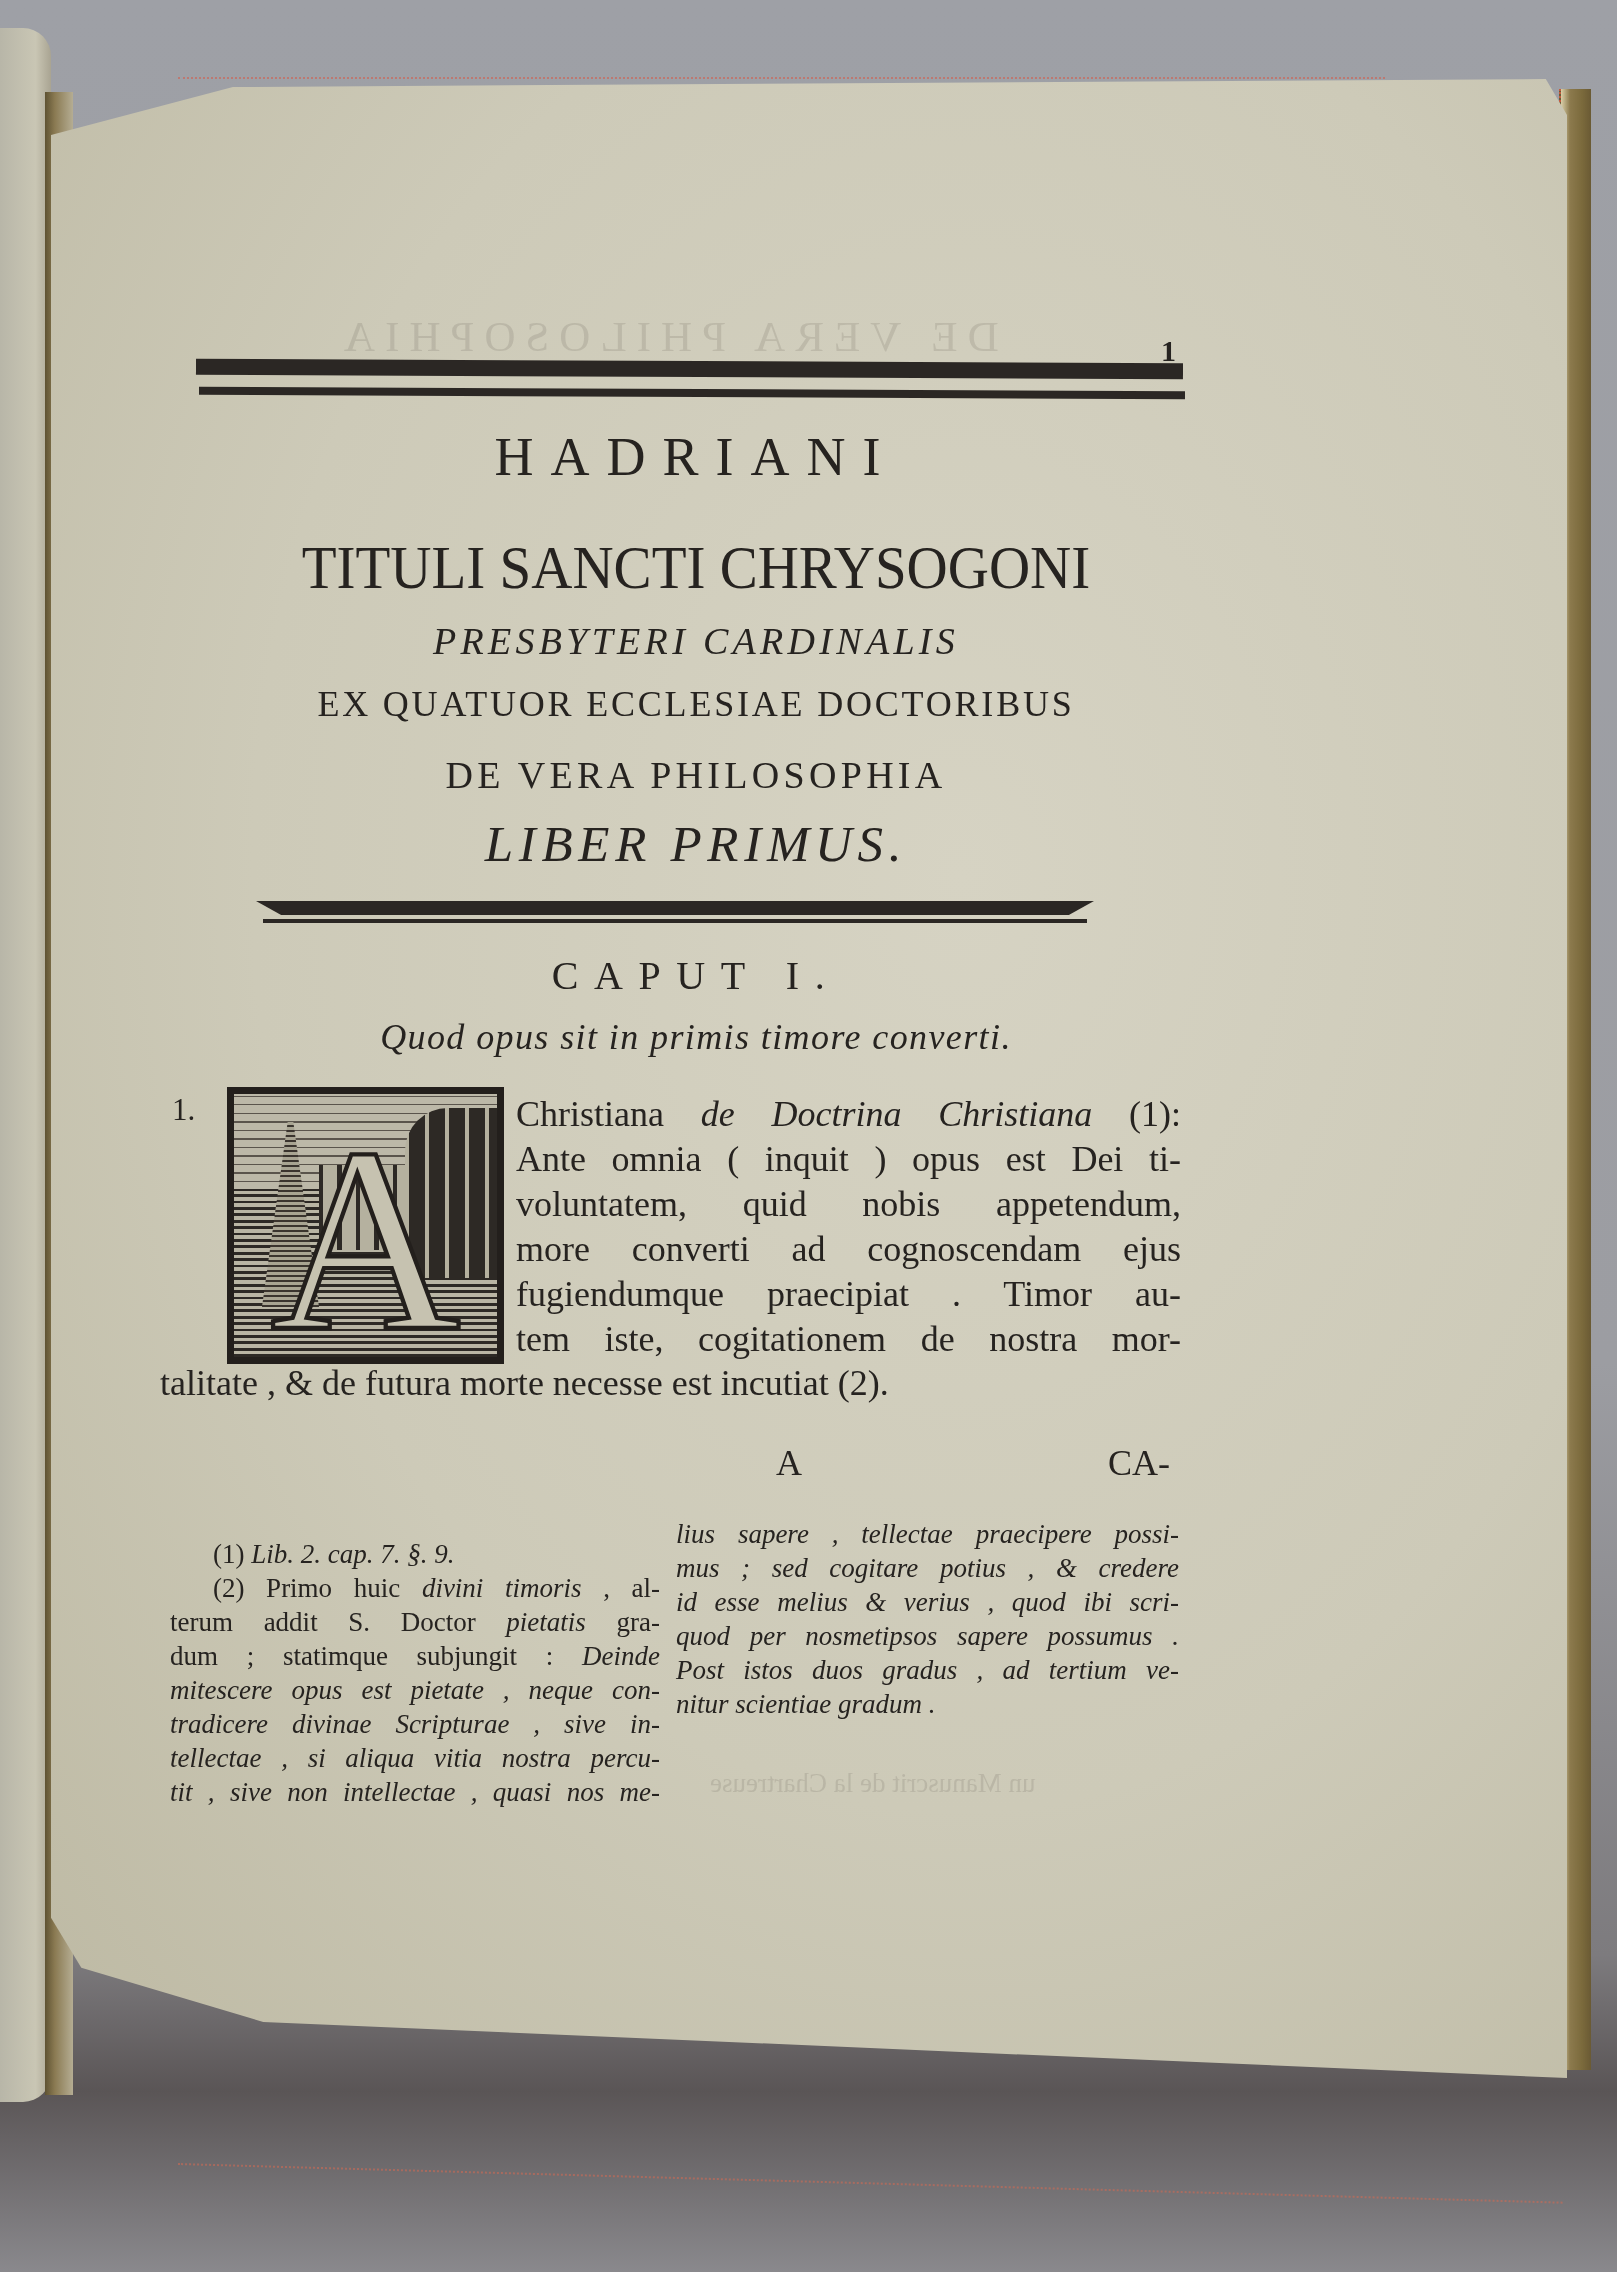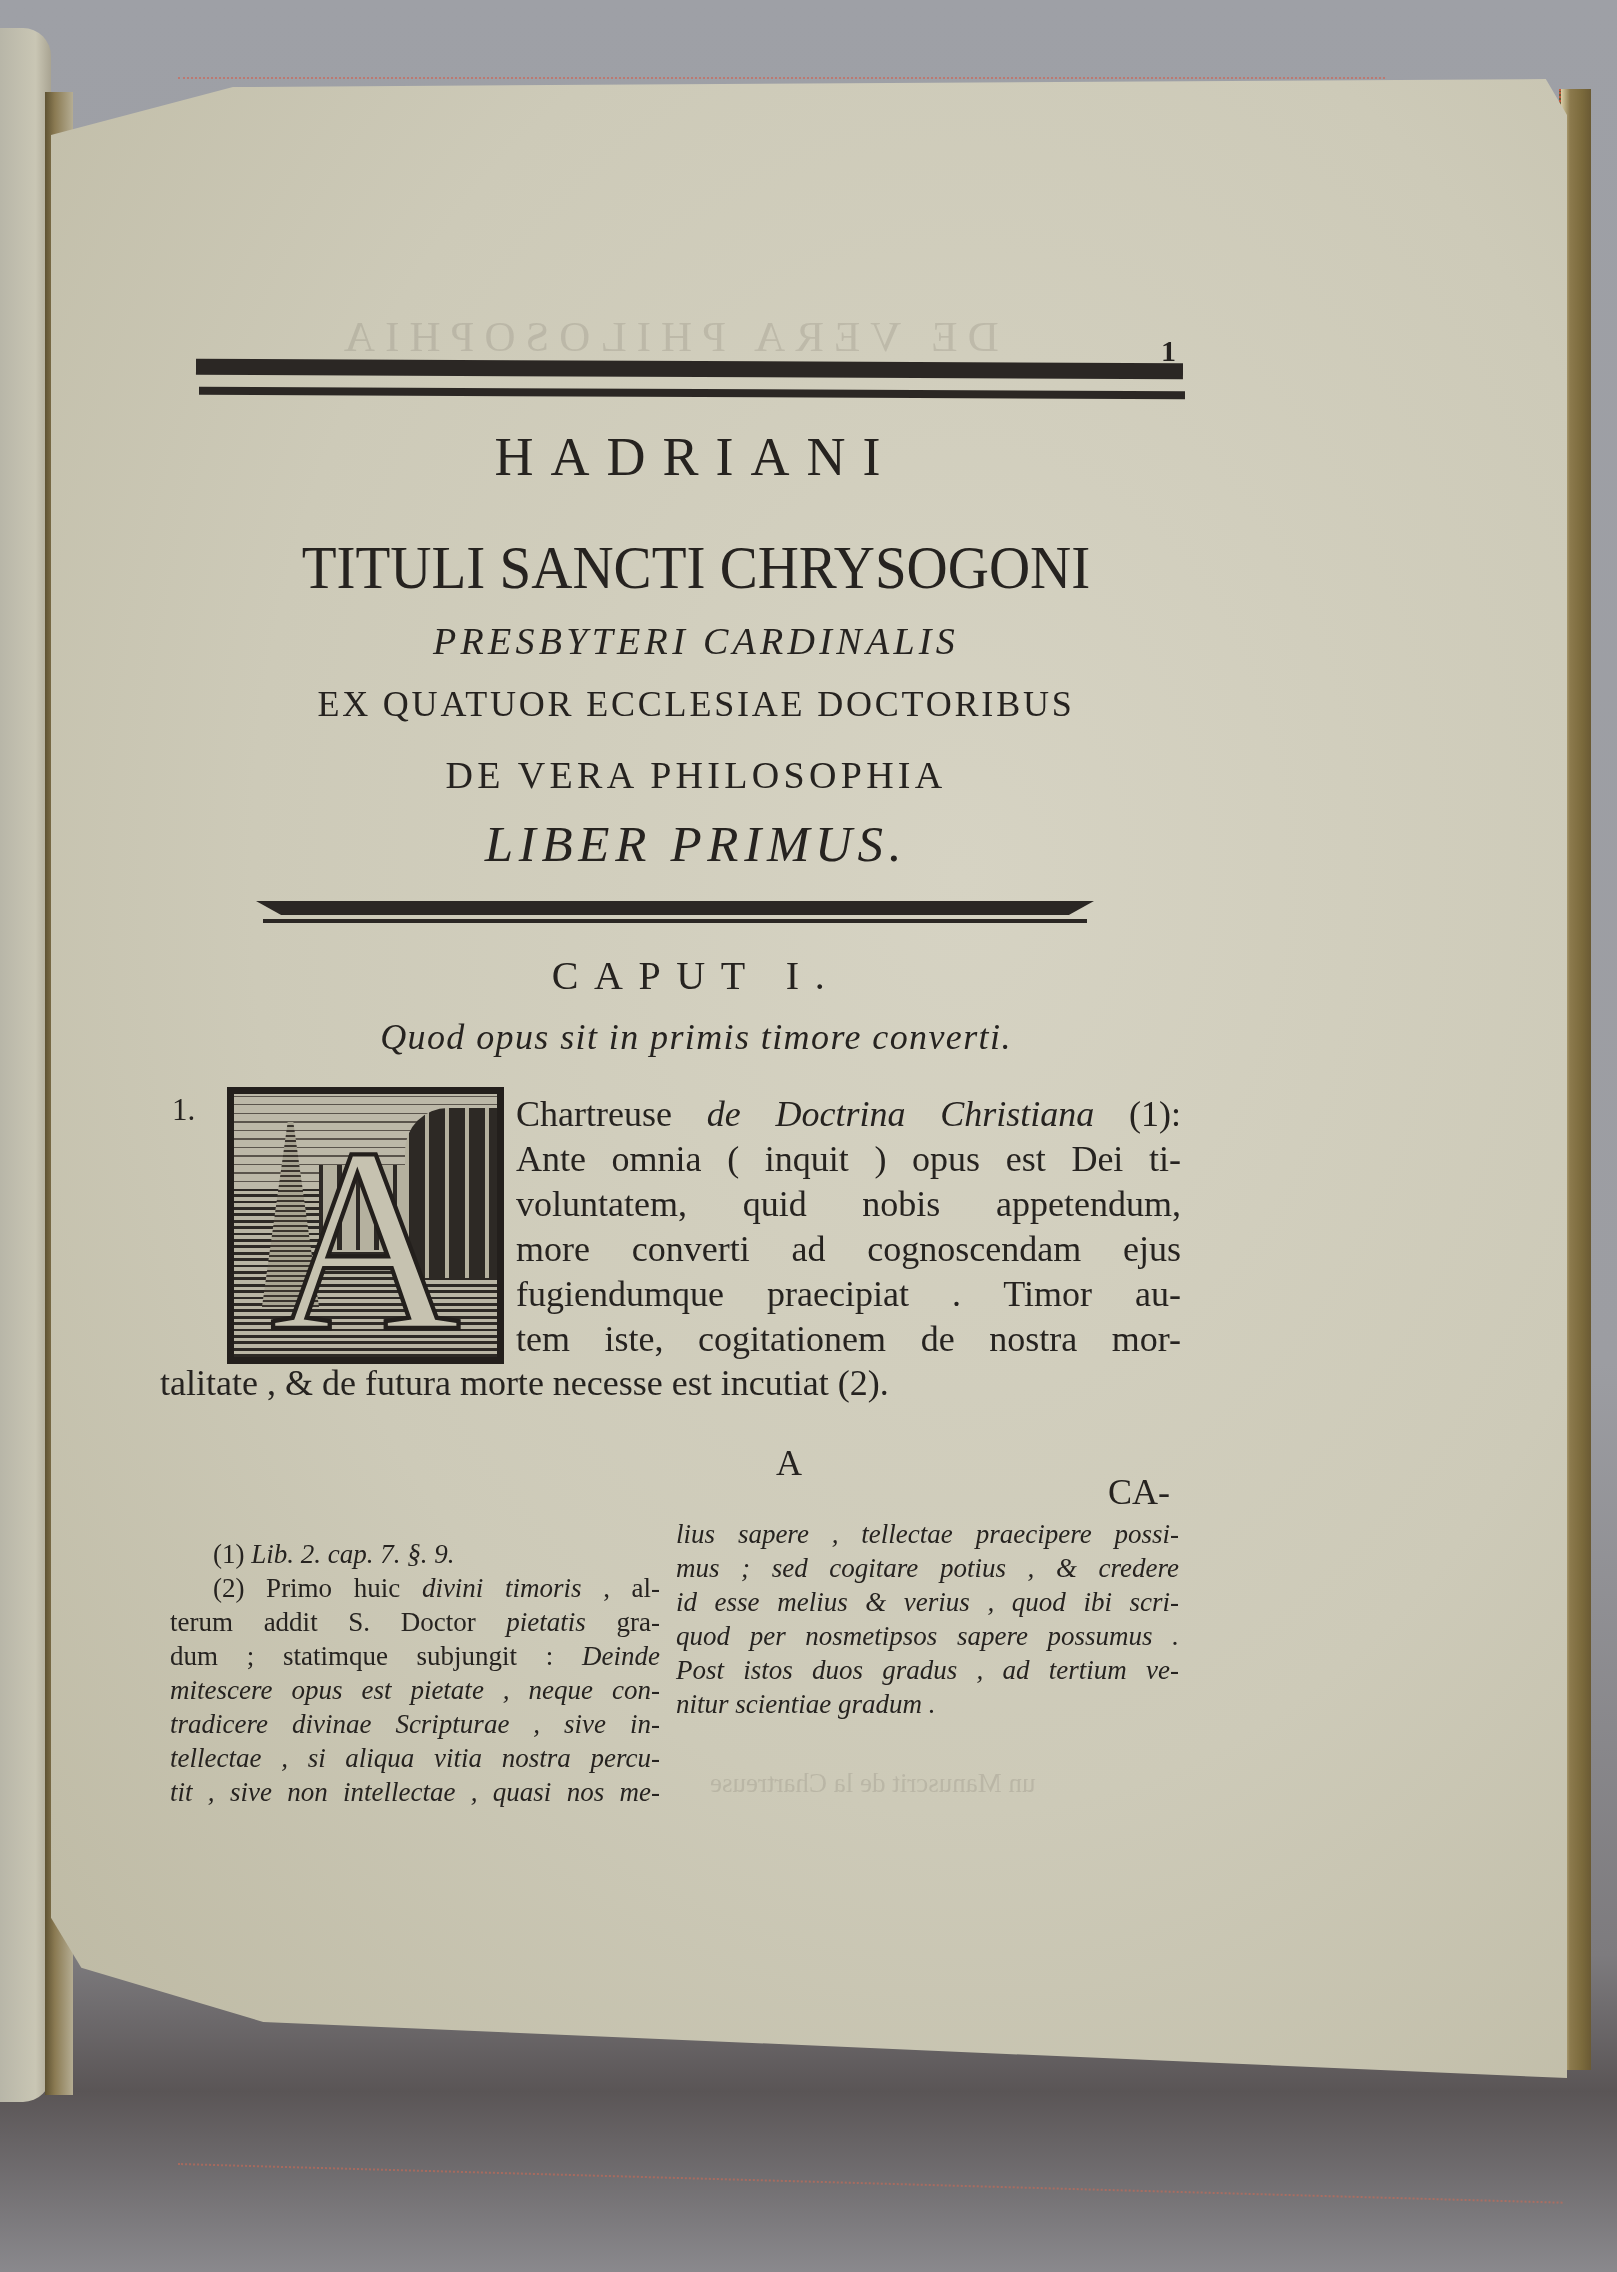--- a/index.html
+++ b/index.html
@@ -106,21 +106,21 @@
     position: absolute; left: 0; top: 14px; width: 100%; text-align: center;
     font-size: 263px; line-height: 263px; color: #c6c2b0;
     -webkit-text-stroke: 4.3px #231f1c; font-family: "Liberation Serif", serif;
   }
   .body-text { position: absolute; font-size: 36px; line-height: 45px; white-space: nowrap; }
   .body-text i { font-style: italic; }
   .justify { text-align: justify; text-align-last: justify; }
   .line { display: block; height: 45px; }
 
   .catchword-sig { position: absolute; left: 776px; top: 1442px; font-size: 36px; }
-  .catchword { position: absolute; left: 1108px; top: 1442px; font-size: 36px; margin-top: 29px; }
+  .catchword { position: absolute; left: 1108px; top: 1442px; font-size: 36px; }
 
   .footnotes { position: absolute; font-size: 27px; line-height: 34px; }
   .footnotes i { font-style: italic; }
   .fn-left { left: 170px; top: 1506px; width: 490px; margin-top: 31px; }
   .fn-right { left: 676px; top: 1517px; width: 503px; }
   .fn-line { display: block; white-space: nowrap; }
   .fn-justify { text-align: justify; text-align-last: justify; }
 </style>
 </head>
 <body>
@@ -159,21 +159,21 @@
 
   <div class="drop-cap">
     <div class="sky"></div>
     <div class="obelisk"></div>
     <div class="colonnade"></div>
     <div class="rotunda"></div>
     <div class="letter">A</div>
   </div>
 
   <div class="body-text" style="left:516px; top:1092px; width:665px;">
-    <span class="line justify"><span>Chartreuse </span><i>de Doctrina Christiana</i><span> (1):</span></span>
+    <span class="line justify"><span>Christiana </span><i>de Doctrina Christiana</i><span> (1):</span></span>
     <span class="line justify">Ante omnia ( inquit ) opus est Dei ti-</span>
     <span class="line justify">voluntatem, quid nobis appetendum,</span>
     <span class="line justify">more converti ad cognoscendam ejus</span>
     <span class="line justify">fugiendumque praecipiat . Timor au-</span>
     <span class="line justify">tem iste, cogitationem de nostra mor-</span>
   </div>
   <div class="body-text" style="left:160px; top:1361px;">talitate , &amp; de futura morte necesse est incutiat (2).</div>
 
   <div class="catchword-sig">A</div>
   <div class="catchword">CA-</div>

